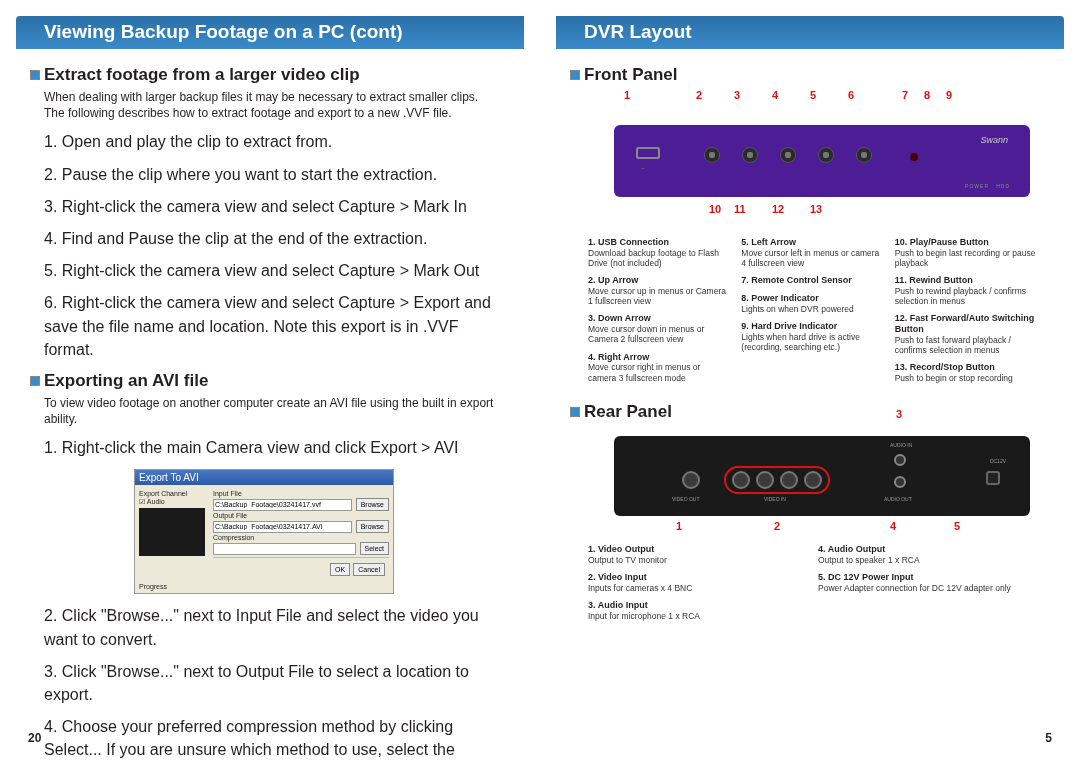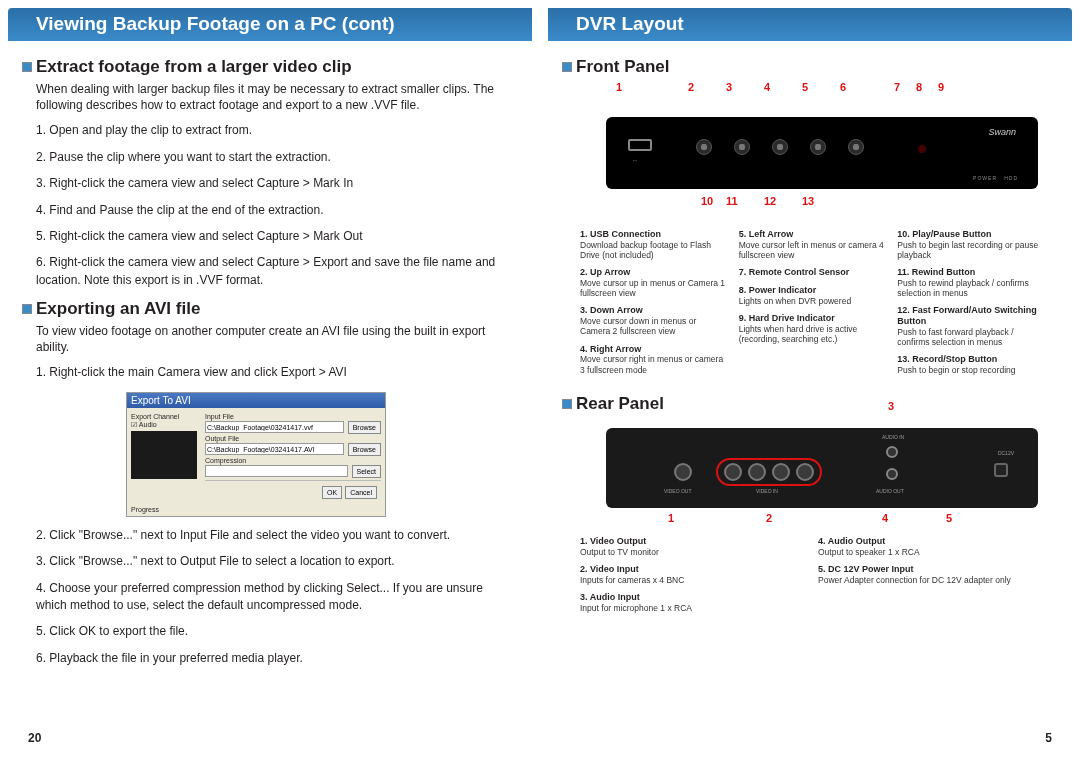--- a/index.html
+++ b/index.html
@@ -4,21 +4,21 @@
 <style>
   * { box-sizing: border-box; margin: 0; padding: 0; }
   body {
     font-family: Arial, Helvetica, sans-serif;
     width: 1080px;
     height: 763px;
     background: #fff;
     color: #231f20;
     display: flex;
   }
-  .page { width: 540px; padding: 8px; position: relative; }
+  .page { width: 540px; padding: 16px; position: relative; }
   .header {
     background: linear-gradient(to bottom, #2b6fa8, #3a8bc9);
     color: #fff;
     font-size: 19px;
     font-weight: bold;
     padding: 5px 14px 6px 28px;
     border-radius: 4px 0 0 0;
   }
   .page-right .header { border-radius: 0 4px 0 0; }
   .content { padding: 10px 24px 0 28px; }
@@ -34,21 +34,21 @@
     position: absolute;
     left: -14px;
     top: 5px;
     width: 8px;
     height: 8px;
     background: #3a8bc9;
     border: 1px solid #888;
   }
   .para { font-size: 12px; line-height: 1.35; margin: 4px 0 6px 0; }
   .ol { list-style: none; margin: 2px 0 10px 0; }
-  .ol li { font-size: 12px; line-height: 1.45; margin: 9px 0; }
+  .ol li { font-size: 16px; line-height: 1.45; margin: 9px 0; }
   .page-num {
     position: absolute;
     bottom: 18px;
     font-size: 12px;
     font-weight: bold;
   }
   .page-left .page-num { left: 28px; }
   .page-right .page-num { right: 28px; }
 
   
@@ -68,21 +68,21 @@
   .dlg-row { display: flex; align-items: center; margin: 1px 0; gap: 4px; }
   .dlg-row .lbl { font-size: 7px; width: 40px; }
   .dlg-row input[type=text] { flex: 1; font-size: 7px; height: 12px; border: 1px solid #999; background: #fff; padding: 0 1px; }
   .dlg-btn { font-size: 7px; height: 13px; padding: 0 4px; border: 1px solid #888; background: #efefef; }
   .dlg-footer { display: flex; justify-content: flex-end; gap: 3px; padding: 3px 4px; }
   .dlg-sep { border-top: 1px solid #bbb; margin: 2px 0; }
   .dlg-prog { font-size: 7px; padding: 0 4px 3px; }
 
   
   .device {
-    background: #000000;
+    background: #4c1d95;
     border-radius: 6px;
     height: 72px;
     margin: 18px 10px 6px 30px;
     position: relative;
     color: #aaa;
   }
   .usb { position: absolute; left: 22px; top: 22px; width: 24px; height: 12px; border: 2px solid #888; border-radius: 2px; }
   .usb-label { position: absolute; left: 26px; top: 40px; font-size: 6px; color: #888; }
   .btn-row { position: absolute; left: 90px; top: 22px; display: flex; gap: 22px; }
   .dbtn { width: 16px; height: 16px; border-radius: 50%; background: #2a2a2a; border: 1px solid #555; position: relative; }

